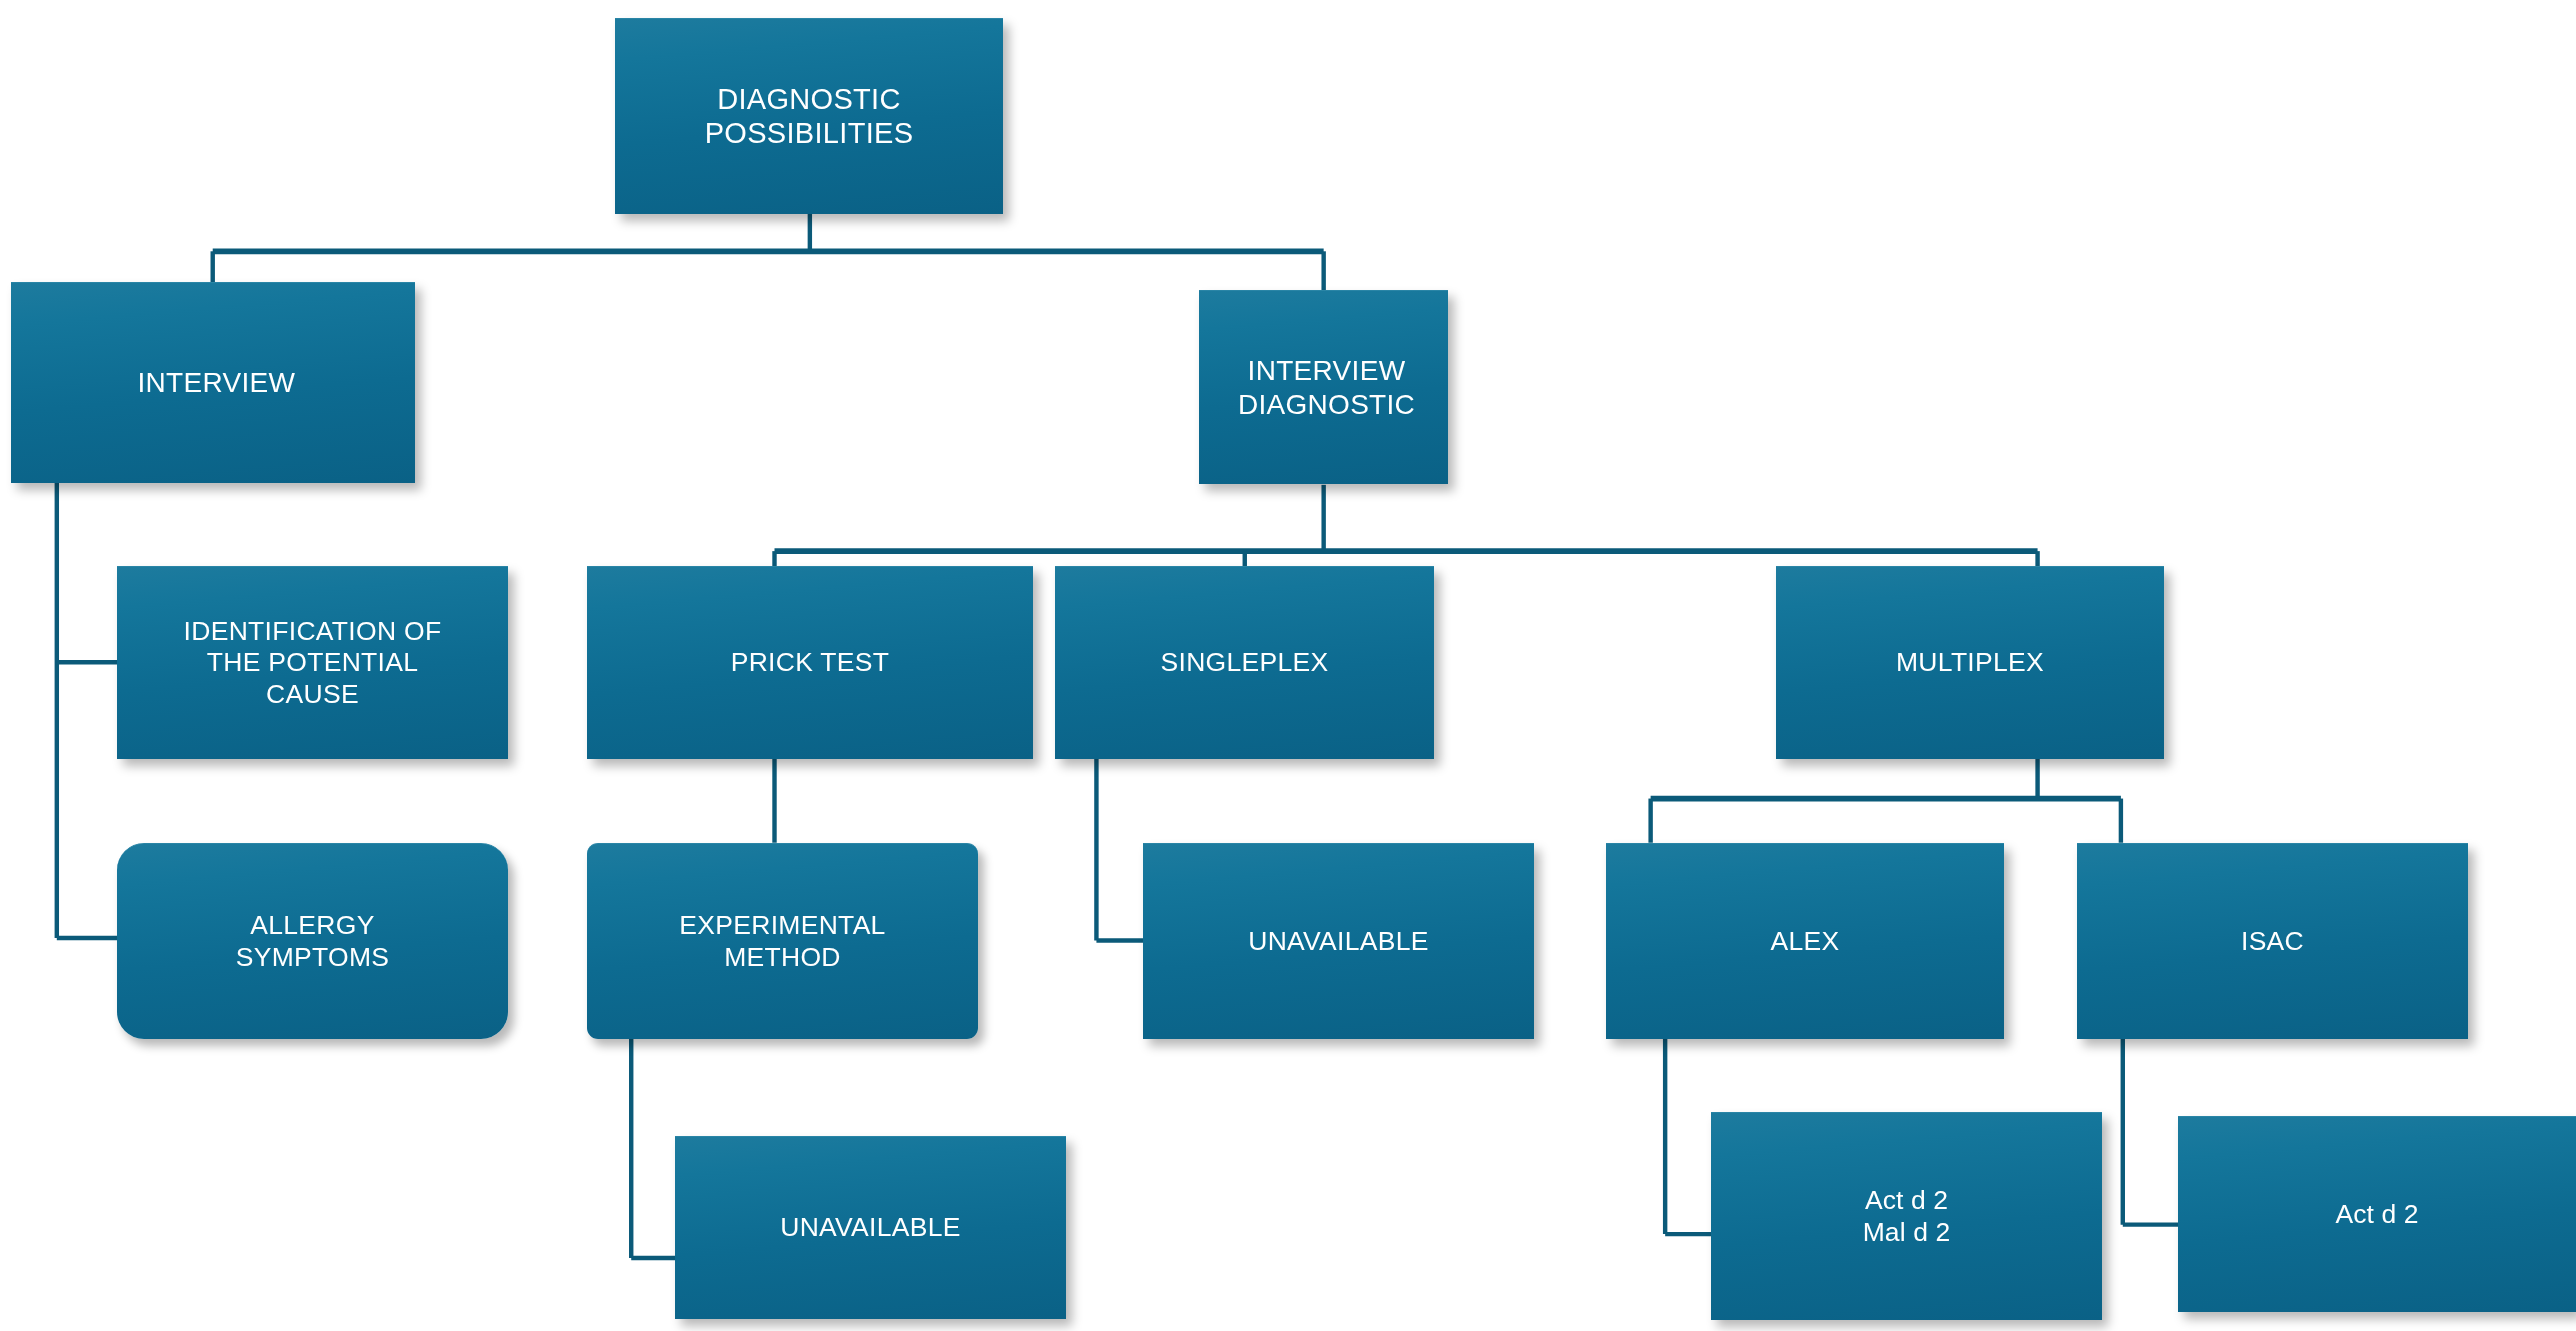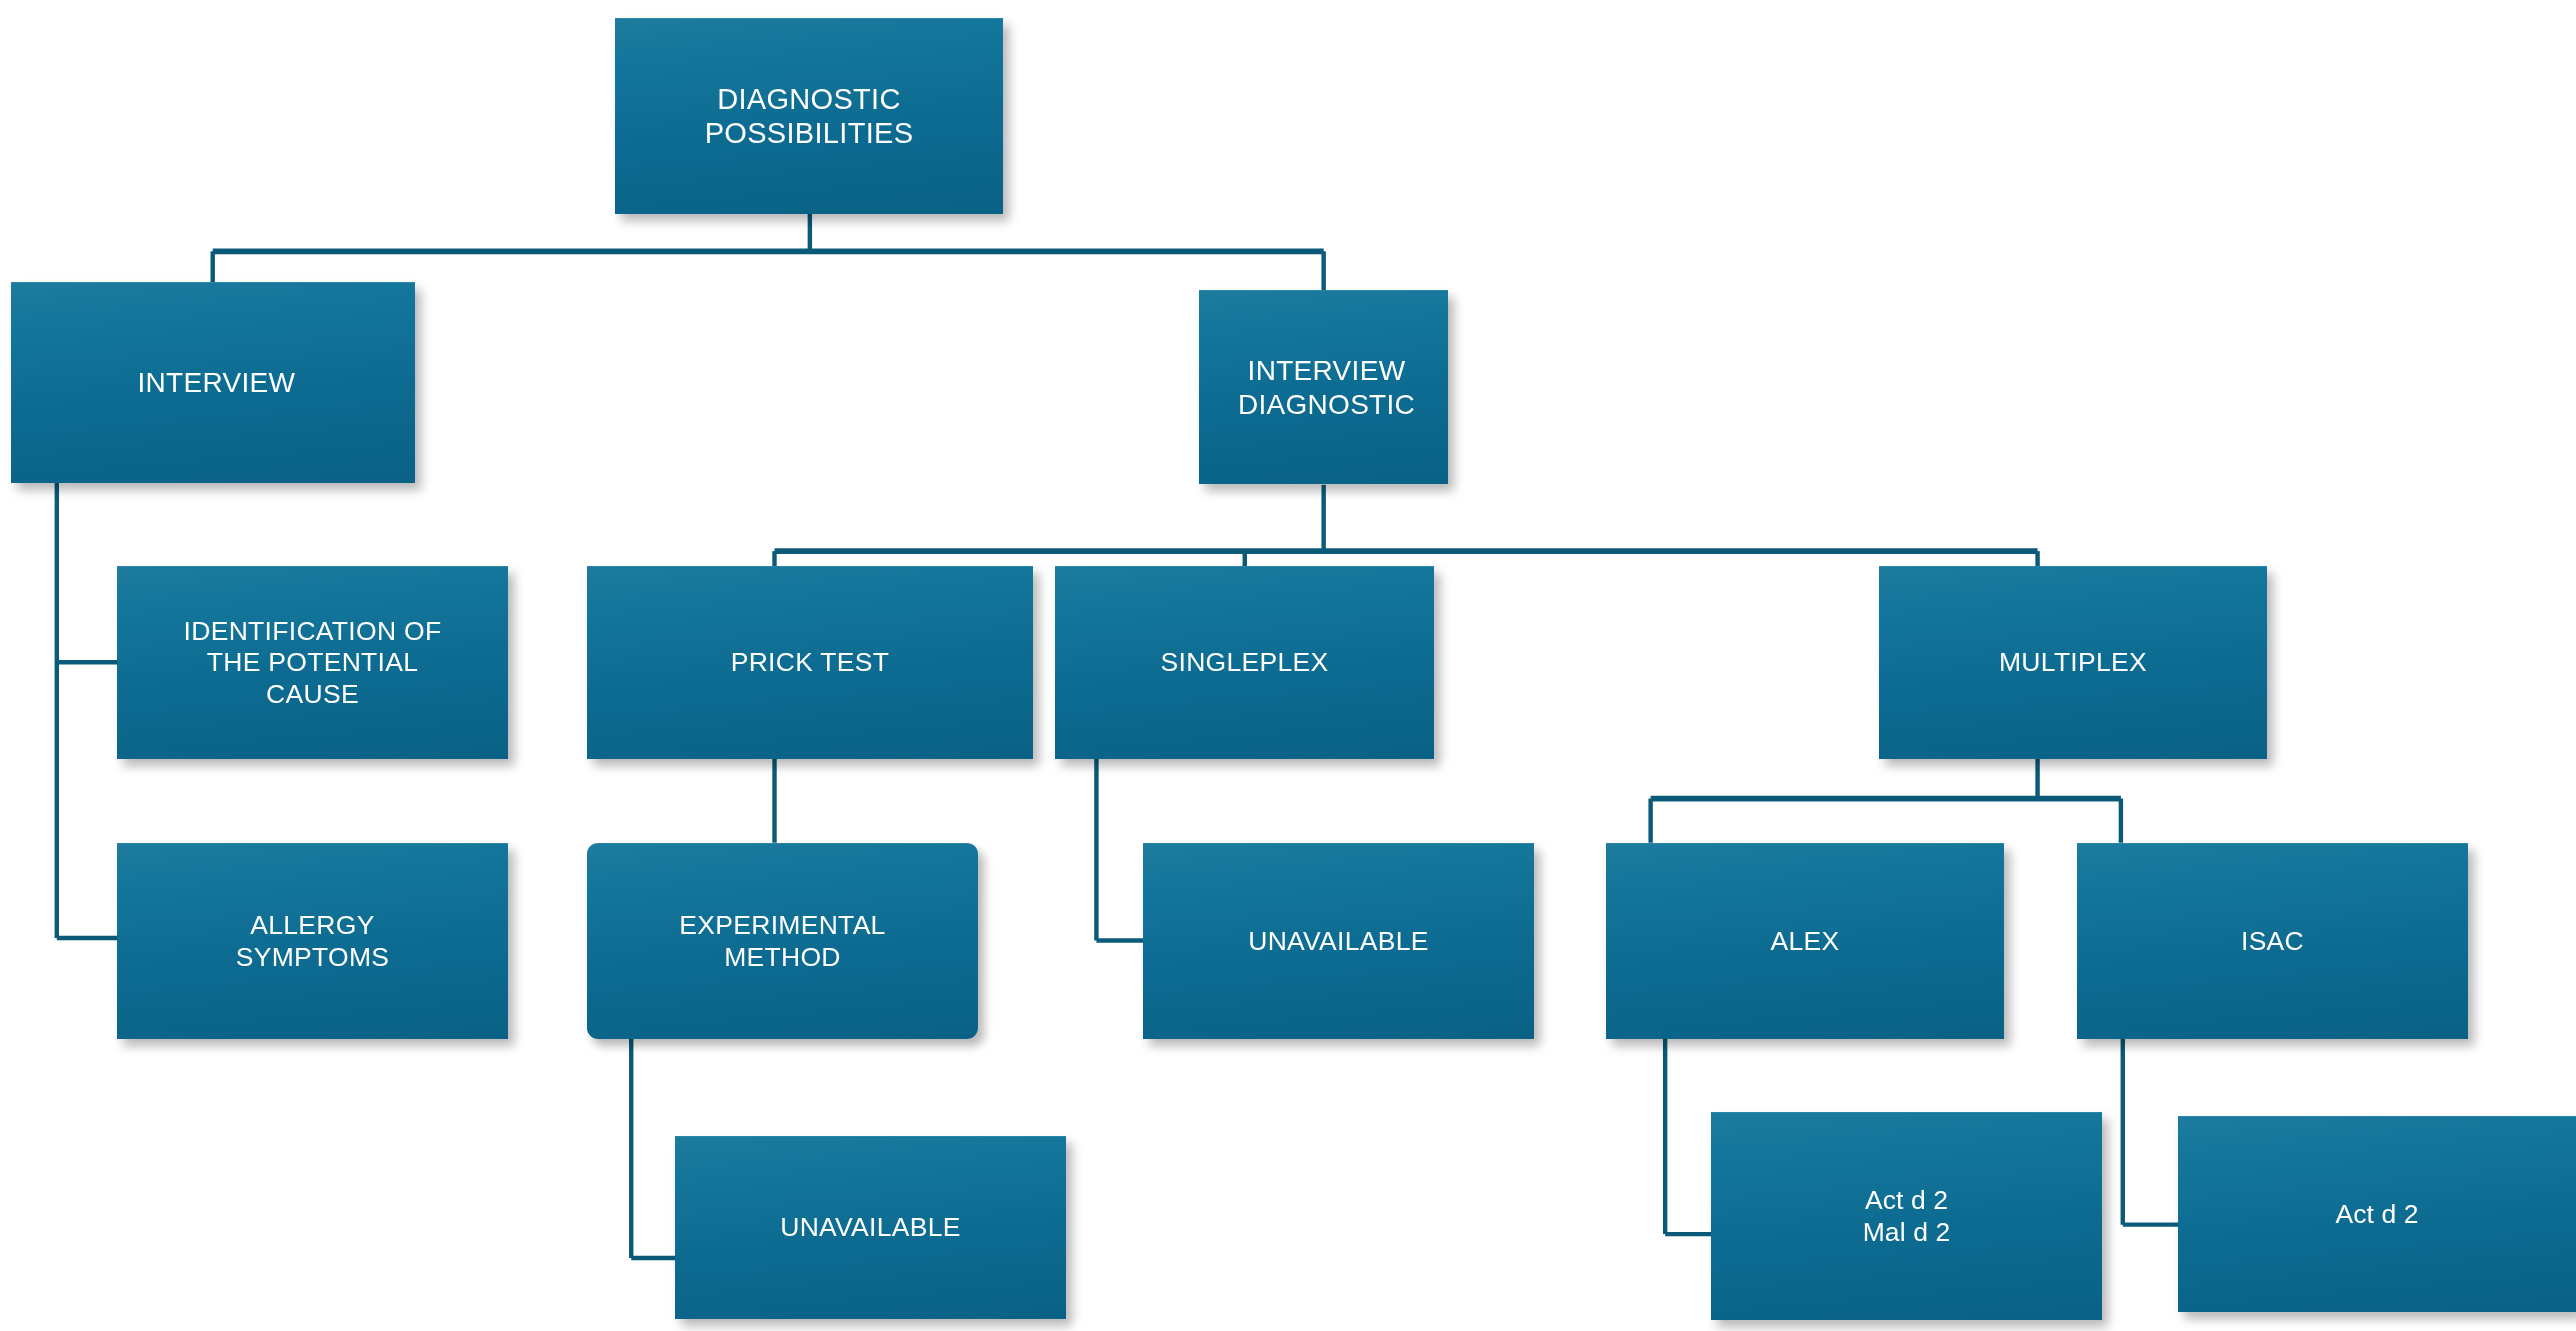--- a/index.html
+++ b/index.html
@@ -99,25 +99,25 @@
   </div>
 
   <div class="node f-md" style="left:587px;top:566px;width:446px;height:193px;">
     <span class="lbl">PRICK TEST</span>
   </div>
 
   <div class="node f-md" style="left:1055px;top:566px;width:379px;height:193px;">
     <span class="lbl">SINGLEPLEX</span>
   </div>
 
-  <div class="node f-md" style="left:1879px;top:566px;width:388px;height:193px;">
+  <div class="node f-md" style="left:1776px;top:566px;width:388px;height:193px;">
     <span class="lbl">MULTIPLEX</span>
   </div>
 
-  <div class="node f-md" style="left:117px;top:843px;width:391px;height:196px;">
+  <div class="node f-md" style="left:117px;top:843px;width:391px;height:196px;border-radius:27px;">
     <span class="lbl">ALLERGY
 SYMPTOMS</span>
   </div>
 
   <div class="node f-md" style="left:587px;top:843px;width:391px;height:196px;border-radius:11px;">
     <span class="lbl">EXPERIMENTAL
 METHOD</span>
   </div>
 
   <div class="node f-md" style="left:1143px;top:843px;width:391px;height:196px;">

